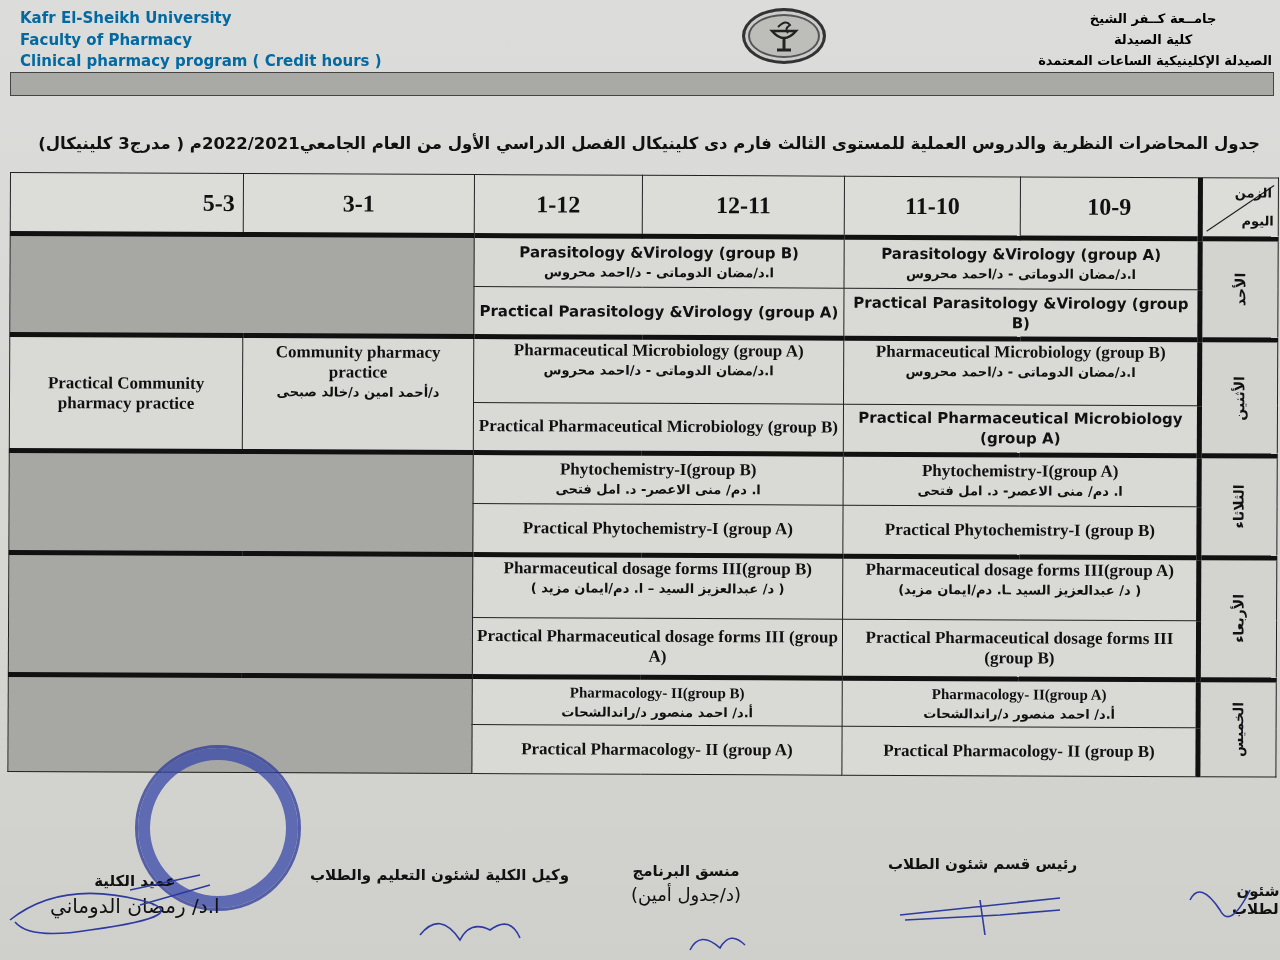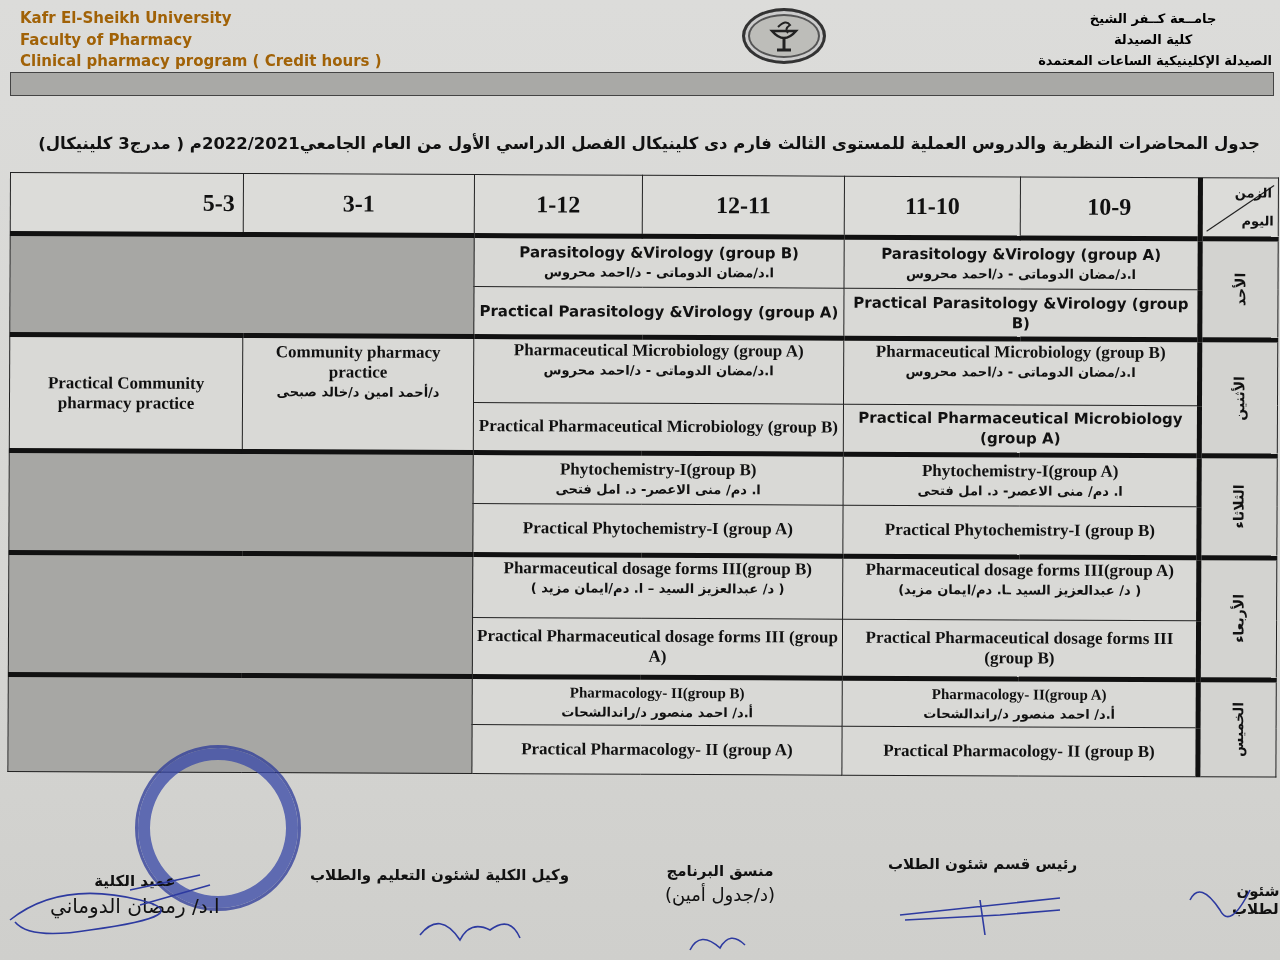--- a/index.html
+++ b/index.html
@@ -1,21 +1,21 @@
 <!DOCTYPE html>
 <html><head>
 <meta charset="utf-8">
 <style>
   html, body { margin:0; padding:0; }
   body {
     width:1280px; height:960px; overflow:hidden; position:relative;
     background: linear-gradient(180deg,#dcdcda 0%,#d6d6d3 60%,#cfcfcc 100%);
     font-family: "Liberation Serif", serif; color:#111;
   }
-  .hdr-en { position:absolute; left:20px; top:8px; font-family:"DejaVu Sans", sans-serif; font-weight:bold; font-size:15px; line-height:21.5px; color:#a16207; }
+  .hdr-en { position:absolute; left:20px; top:8px; font-family:"DejaVu Sans", sans-serif; font-weight:bold; font-size:15px; line-height:21.5px; color:#0369a1; }
   .hdr-ar { position:absolute; right:12px; top:8px; direction:rtl; text-align:center; font-family:"DejaVu Sans", sans-serif; font-weight:bold; font-size:13px; line-height:21px; color:#000000; }
   .hdr-ar div:last-child { margin-right:-4px; }
   .logo { position:absolute; left:742px; top:8px; width:78px; height:50px; border-radius:50%; border:3px solid #333; background:#bdbdb9; display:flex; align-items:center; justify-content:center; box-shadow: inset 0 0 0 3px #ccc, inset 0 0 0 5px #555; }
   .logo svg { width:40px; height:38px; }
   .grey-bar { position:absolute; left:10px; top:72px; width:1262px; height:22px; background:#a9a9a6; border:1px solid #444; }
   .title { position:absolute; left:110px; top:134px; width:1150px; direction:rtl; text-align:right; font-family:"DejaVu Sans", sans-serif; font-weight:bold; font-size:16.5px; color:#111; white-space:nowrap; }
 
   table.sched { position:absolute; left:10px; top:172px; width:1268px; height:600px; border-collapse:collapse; table-layout:fixed; direction:ltr; transform: rotate(0.25deg); transform-origin: top left; }
   .sched td { border:1.5px solid #222; background:#d9d9d6; text-align:center; vertical-align:middle; padding:1px 4px; font-weight:bold; font-size:16px; line-height:20px; }
   .sched td.thick-r { border-right:5px solid #111; }
@@ -191,21 +191,21 @@
 
 <div class="stamp"></div>
 
 <div class="sig" style="left:50px; top:872px;">
   <div class="role">عميد الكلية</div>
   <div class="nm" style="font-size:20px">ا.د/ رمضان الدوماني</div>
 </div>
 <div class="sig" style="left:310px; top:866px;">
   <div class="role">وكيل الكلية لشئون التعليم والطلاب</div>
 </div>
-<div class="sig" style="left:665px; top:862px;">
+<div class="sig" style="left:631px; top:862px;">
   <div class="role">منسق البرنامج</div>
   <div class="nm">(د/جدول أمين)</div>
 </div>
 <div class="sig" style="left:888px; top:855px;">
   <div class="role">رئيس قسم شئون الطلاب</div>
 </div>
 <div class="sig" style="left:1232px; top:850px;margin-top:32px;">
   <div class="role">شئون الطلاب</div>
 </div>
 

